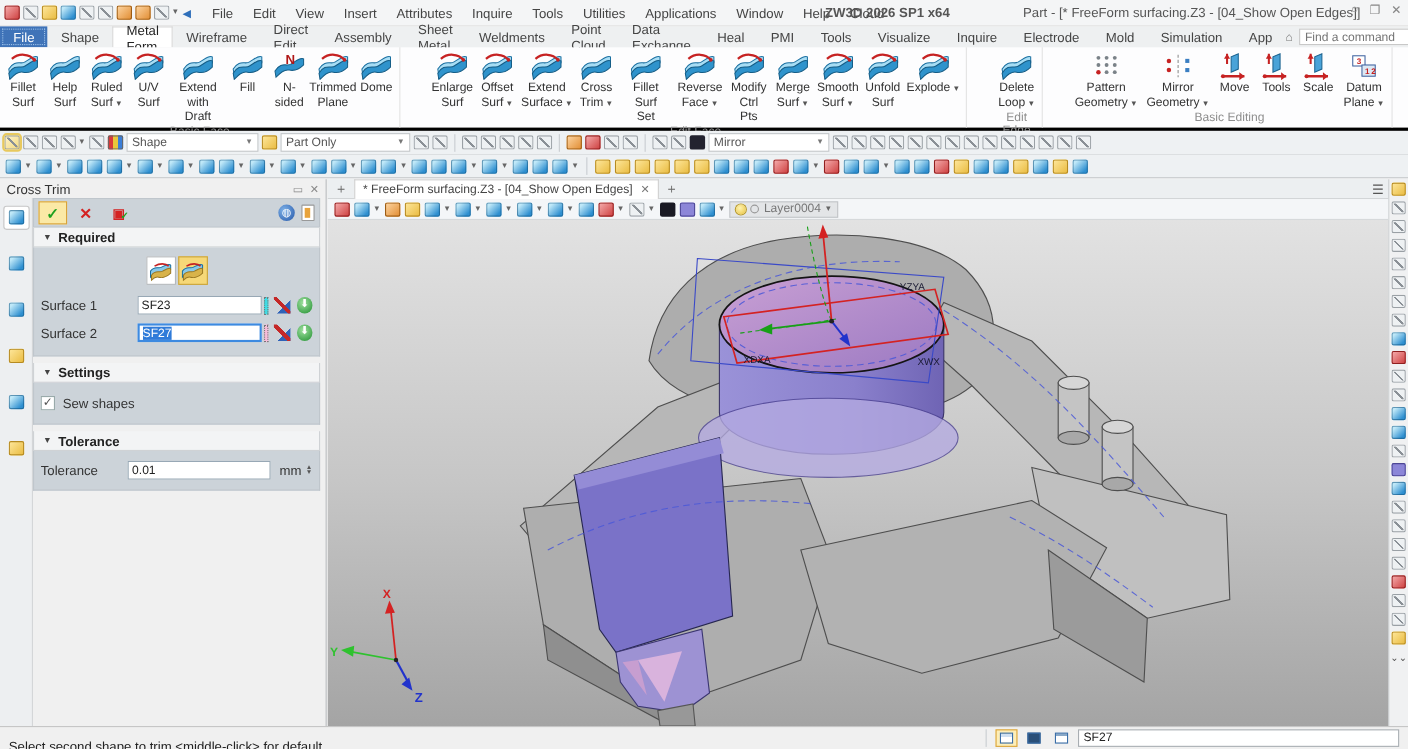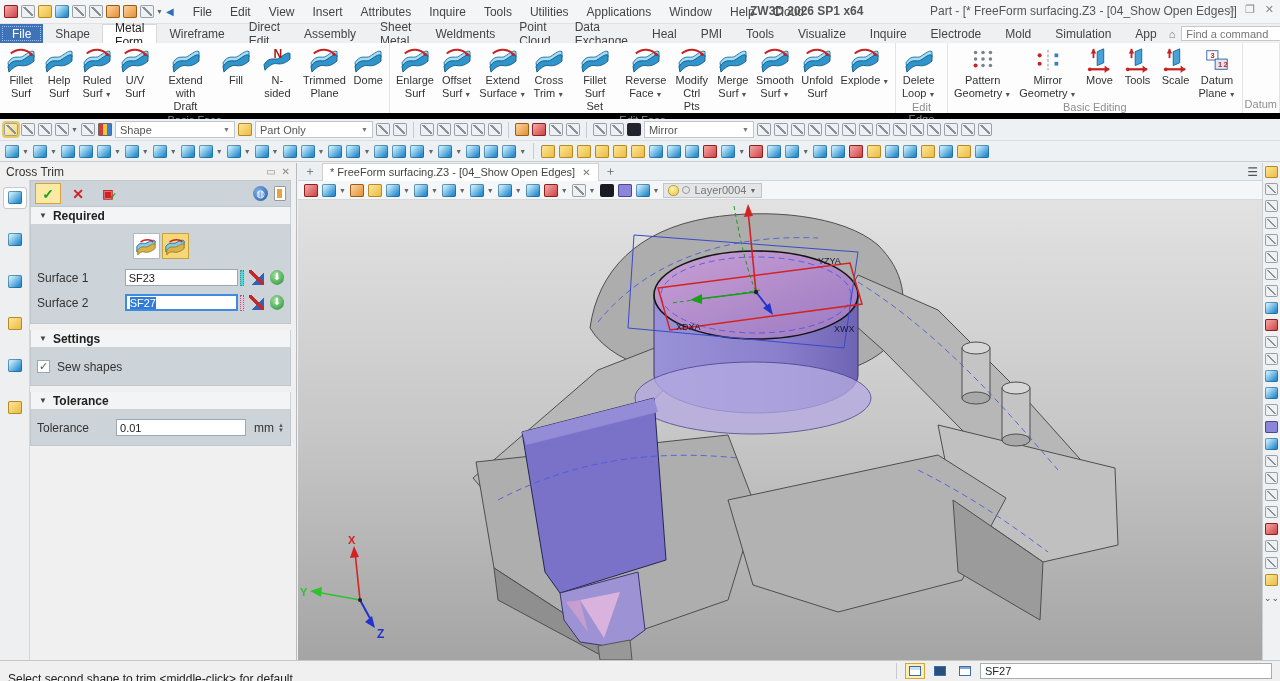--- a/index.html
+++ b/index.html
@@ -18,21 +18,21 @@
   #tabrow { position:absolute; left:0; top:24px; width:1280px; height:19px; background:#eef0f1; display:flex; align-items:stretch; }
   .rtab { padding:1px 12px 0; color:#444; display:flex; align-items:center; }
   .rtab.file { background:#3f73b8; color:#fff; outline:1px dotted #9cc0e8; outline-offset:-3px; }
   .rtab.active { background:#fff; border:1px solid #d8d8d8; border-bottom:none; color:#222; }
   #tabrow-right { margin-left:auto; display:flex; align-items:center; gap:6px; padding-right:6px; }
   #find-box { width:150px; height:15px; background:#fff; border:1px solid #c8c8c8; display:flex; align-items:center; }
   #find-box input { flex:1; border:none; outline:none; font-size:11px; color:#888; padding:0 4px; background:transparent; font-family:inherit; }
   .tb-glyph { color:#777; font-size:11px; }
 
   
-  #ribbon { position:absolute; left:0; top:43px; width:1280px; height:76px; background:#fdfdfe; border-bottom:6px solid #000000; display:flex; }
+  #ribbon { position:absolute; left:0; top:43px; width:1280px; height:76px; background:#fdfdfe; border-bottom:3px solid #000000; display:flex;gap:23px; }
   .rgroup { display:flex; flex-direction:column; border-right:1px solid #e3e3e3; padding:2px 2px 0; }
   .rbtns { display:flex; flex:1; align-items:flex-start; }
   .rbtn { min-width:38px; padding:1px 4px; display:flex; flex-direction:column; align-items:center; cursor:default; }
   .rbtn svg { width:30px; height:26px; margin:1px 0 1px; }
   .blabel { text-align:center; font-size:11px; color:#333; line-height:1.18; }
   .blabel .dd { font-size:7px; color:#555; margin-left:2px; }
   .rname { text-align:center; color:#8e8e8e; font-size:11px; height:15px; }
 
   
   #tb1 { position:absolute; left:0; top:119px; width:1280px; height:22px; background:#eef1f3; border-bottom:1px solid #dcdfe1; display:flex; align-items:center; gap:3px; padding:0 4px; }

